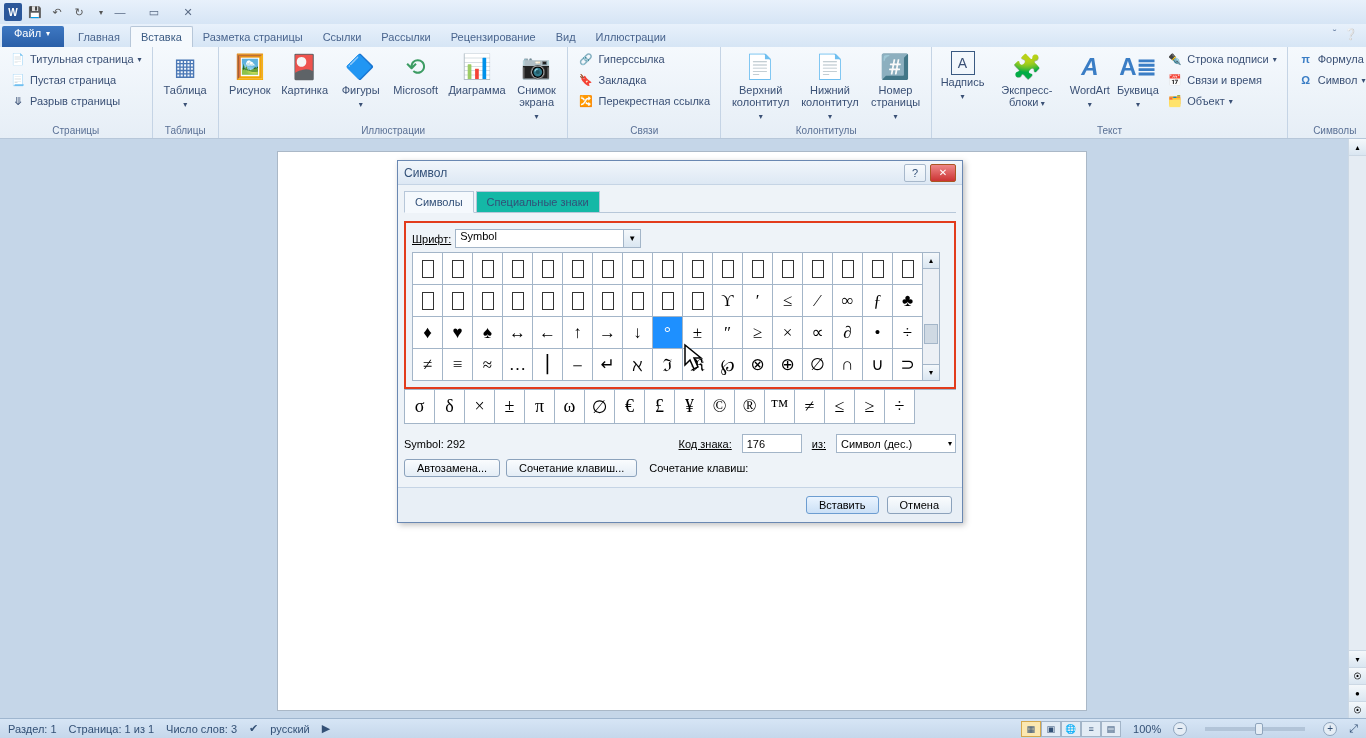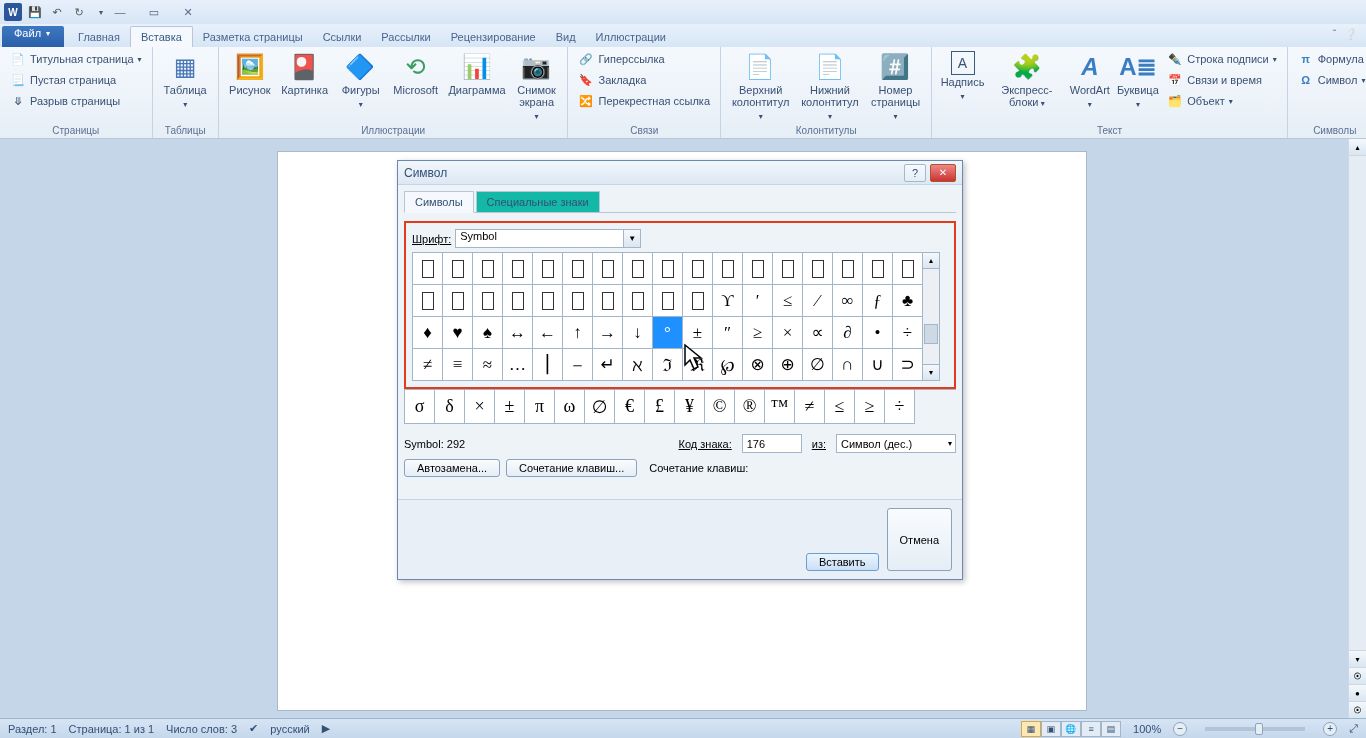--- a/index.html
+++ b/index.html
@@ -72,25 +72,25 @@
 .recent-grid .sym-cell { font-size: 18px; }
 
 .info-row { display: flex; align-items: center; font-size: 11px; margin: 10px 0 6px; gap: 10px; }
 .info-row .spacer { flex: 1; }
 .code-label { text-decoration: underline; }
 .code-input { width: 60px; height: 19px; border: 1px solid #a3b5c8; padding: 0 4px; font-size: 11px; }
 .from-select { width: 120px; height: 19px; border: 1px solid #a3b5c8; background: #fff; display: flex; align-items: center; padding: 0 4px; font-size: 11px; position: relative; }
 .from-select::after { content: "▾"; position: absolute; right: 3px; font-size: 8px; }
 
 .btn { padding: 2px 12px; font-size: 11px; background: linear-gradient(#fafcfe, #e4edf6); border: 1px solid #8ba2bc; border-radius: 3px; cursor: pointer; }
-.btn-row { display: flex; gap: 6px; align-items: center; margin-bottom: 16px; }
+.btn-row { display: flex; gap: 6px; align-items: center; margin-bottom: 4px; }
 .shortcut-text { font-size: 11px; margin-left: 6px; }
 
 .dialog-footer { display: flex; justify-content: flex-end; gap: 8px; padding: 8px 10px; border-top: 1px solid #c5d4e5; background: #e8eff6; }
-.btn.primary { background: linear-gradient(#eaf4ff, #cbe0f6); border-color: #6c9dd1; margin-top: 45px; }
+.btn.primary { background: linear-gradient(#eaf4ff, #cbe0f6); border-color: #6c9dd1; }
 
 
 .cursor-arrow { position: absolute; left: 683px; top: 343px; pointer-events: none; z-index: 100; }
 
 
 .statusbar { position: absolute; bottom: 0; left: 0; right: 0; height: 20px; background: linear-gradient(#d6e5f5, #c5d7eb); border-top: 1px solid #9fb6cf; display: flex; align-items: center; font-size: 11px; color: #335075; padding: 0 8px; gap: 12px; }
 .statusbar .spacer { flex: 1; }
 .view-btns { display: flex; }
 .view-btn { width: 20px; height: 16px; border: 1px solid #a3b5c8; background: #e3ecf5; display: flex; align-items: center; justify-content: center; cursor: pointer; font-size: 9px; }
 .view-btn.active { background: #fce8b0; border-color: #d4a84d; }

